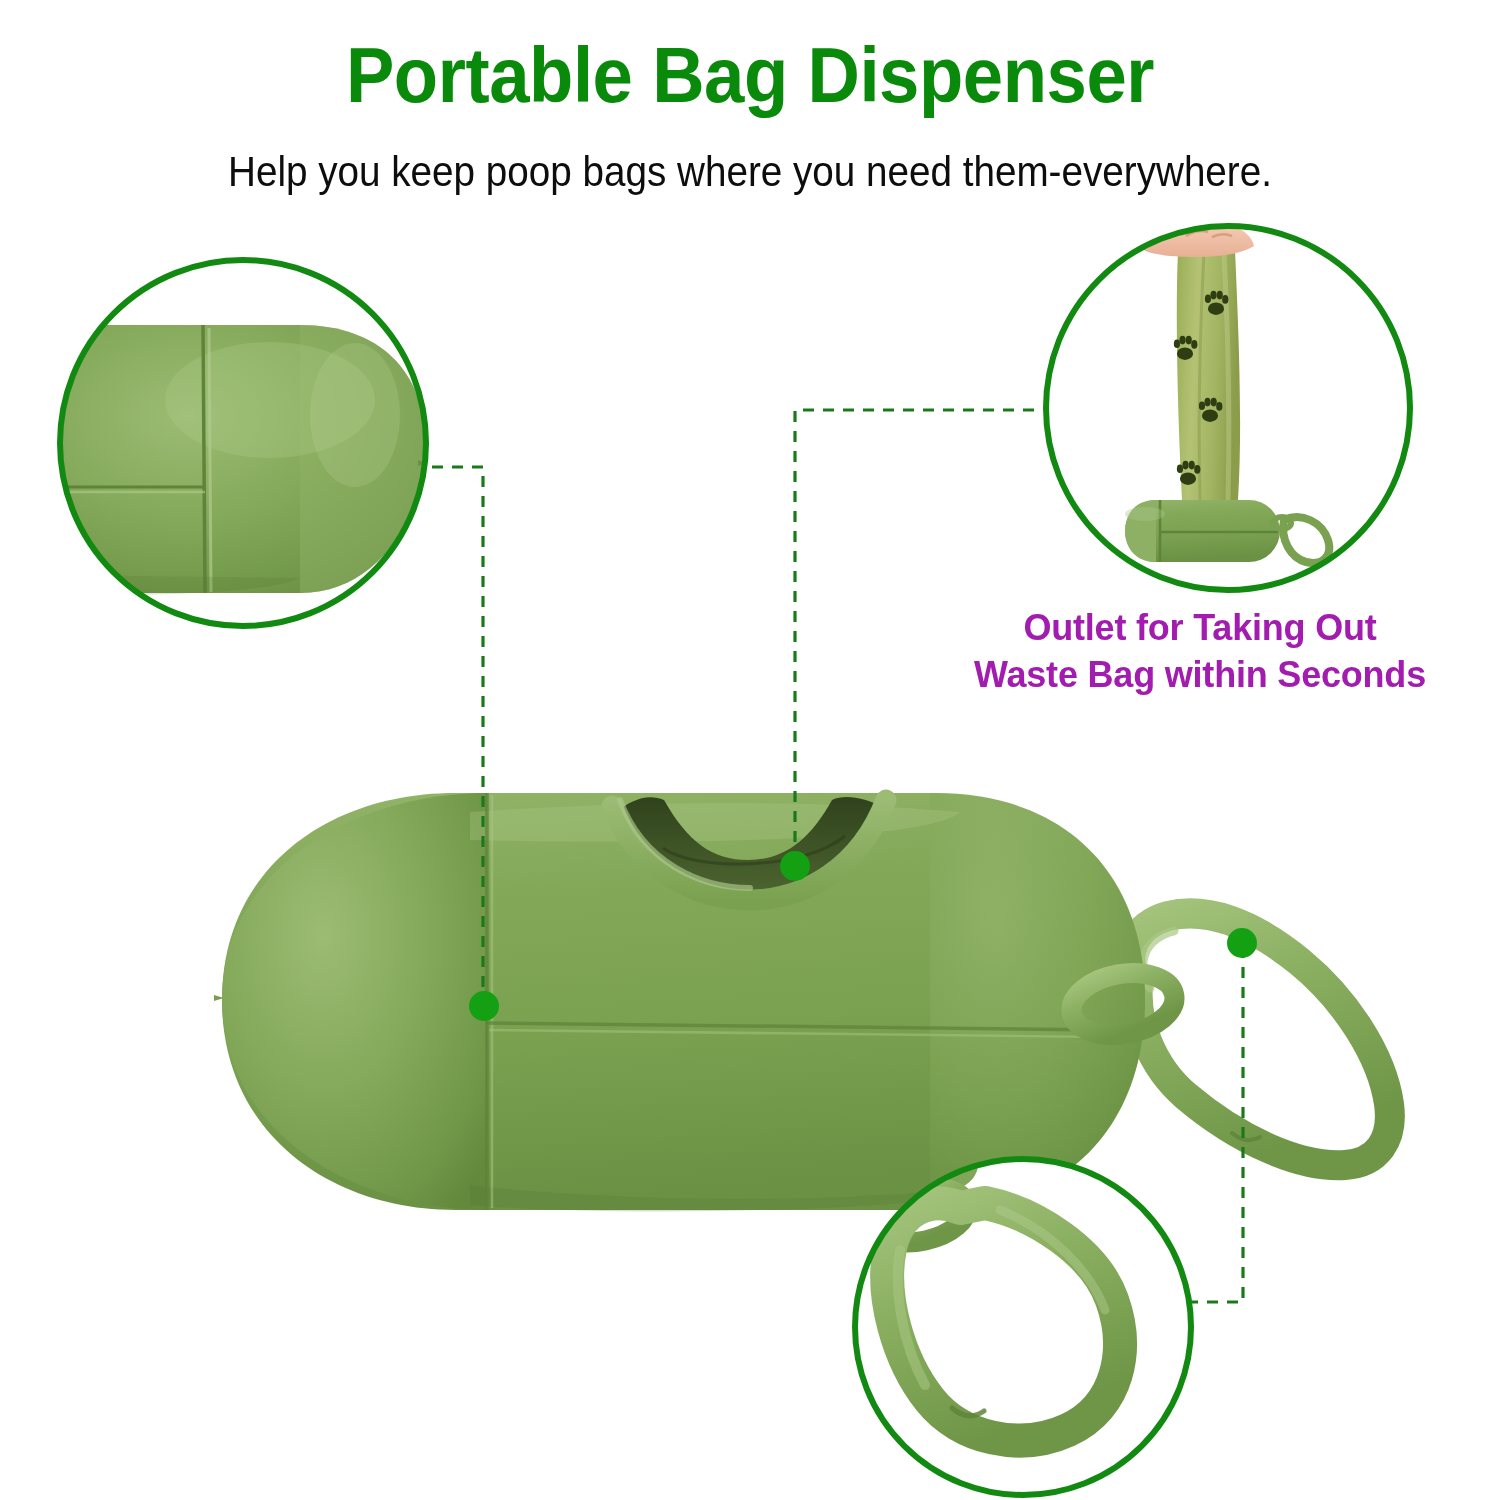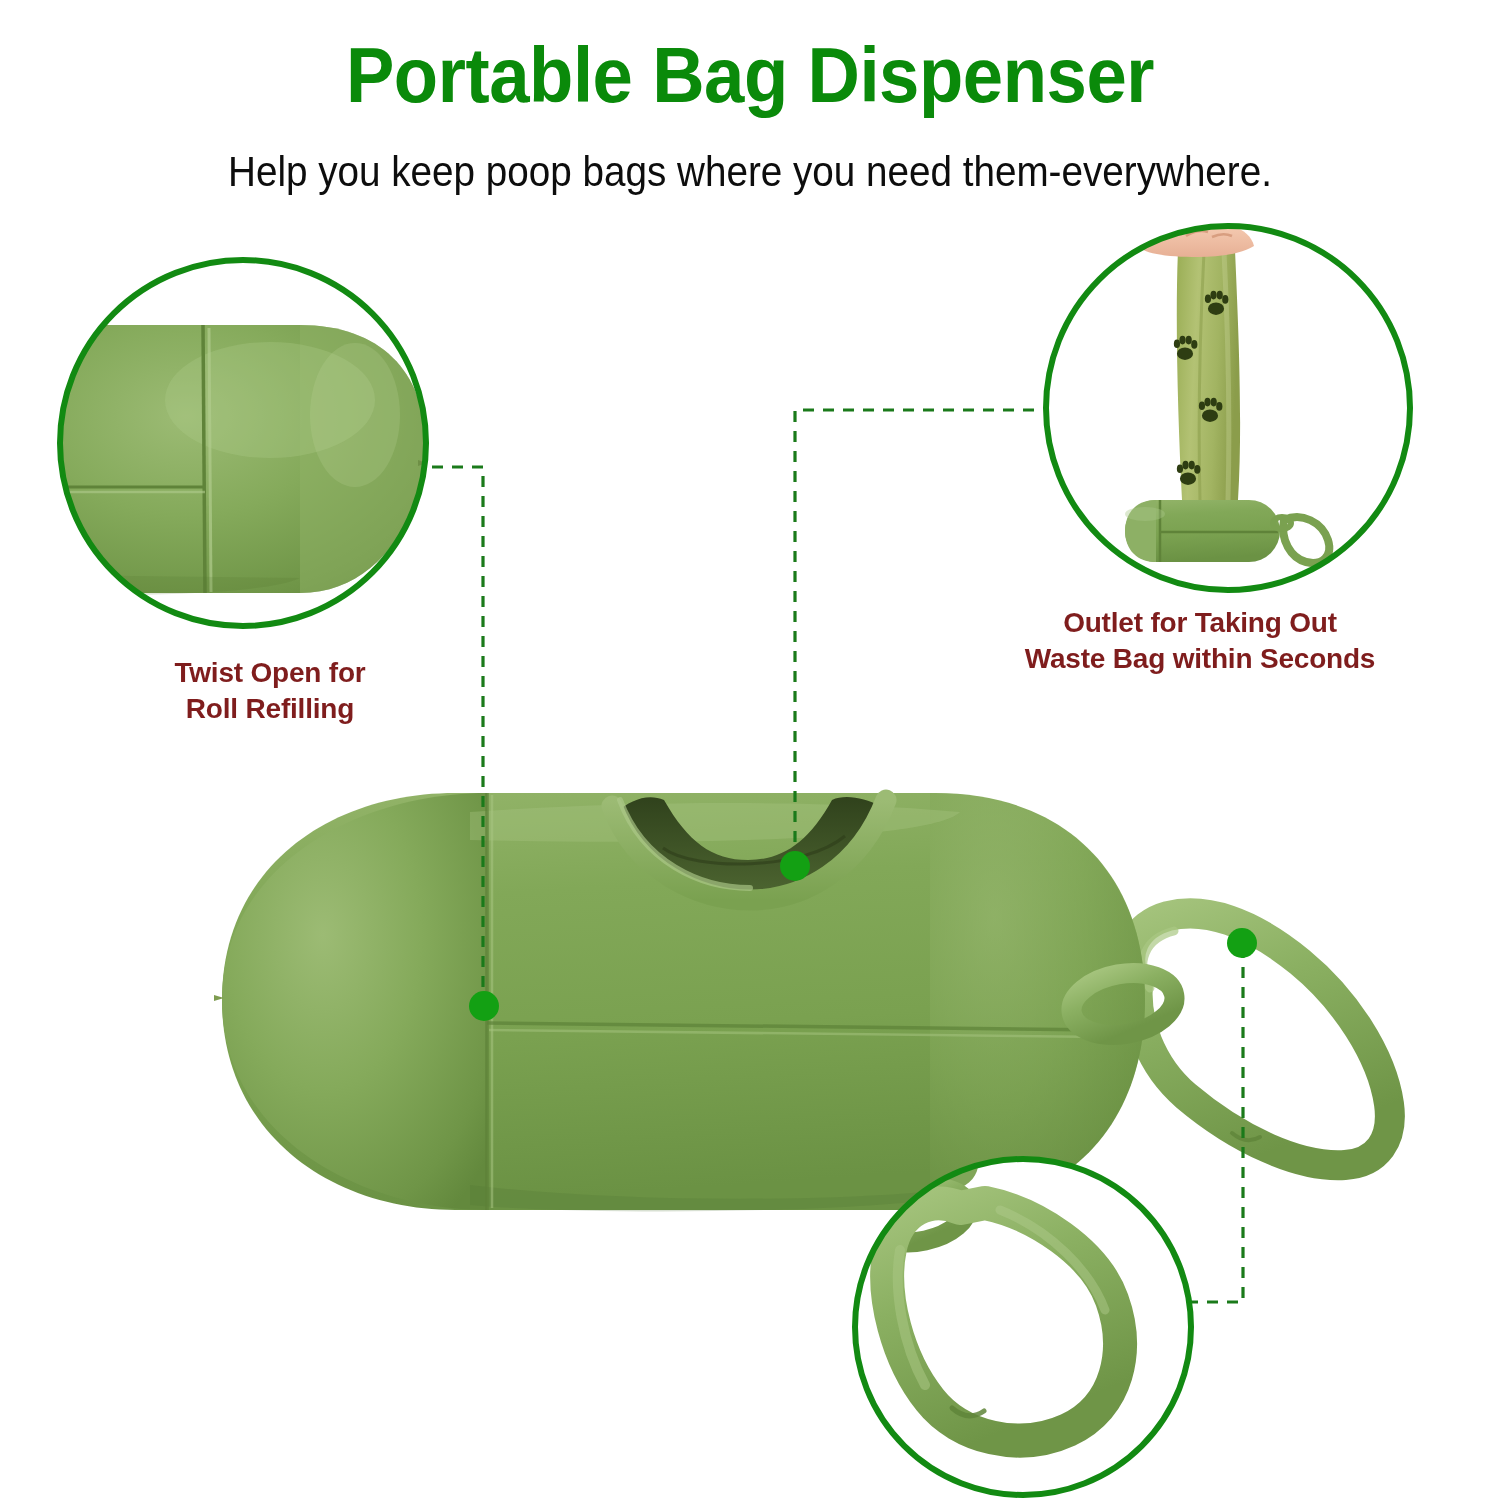--- a/index.html
+++ b/index.html
@@ -46,23 +46,23 @@
     font-size: 42px;
     font-weight: 400;
     color: #0d0d0d;
     font-family: "Liberation Sans Narrow", "Liberation Sans", sans-serif;
     transform: scaleX(0.92);
   }
 
   
   .caption {
     position: absolute;
-    color: #7f1d1d;
+    color: #a21caf;
     font-weight: bold;
-    font-size: 28px;
+    font-size: 36px;
     line-height: 1.30;
     text-align: center;
     font-family: "Liberation Sans", sans-serif;
     letter-spacing: -0.2px;
     white-space: pre-line;
   }
   .cap-twist   { left: 60px;  top: 655px;  width: 420px; }
   .cap-outlet  { left: 940px; top: 605px;  width: 520px; }
   .cap-carab   { left: 505px; top: 1370px; width: 420px; }
 
@@ -71,22 +71,20 @@
 </style>
 </head>
 <body>
 
 <div id="stage">
 
   <div class="title">Portable Bag Dispenser</div>
 
   <div class="subtitle">Help you keep poop bags where you need them-everywhere.</div>
 
-  <div class="caption cap-twist">Twist Open for
-Roll Refilling</div>
 
   <div class="caption cap-outlet">Outlet for Taking Out
 Waste Bag within Seconds</div>
 
 
   <svg id="art" width="1500" height="1500" viewBox="0 0 1500 1500">
     <defs>
 
       <linearGradient id="bodyGrad" x1="0" y1="0" x2="0.15" y2="1">
         <stop offset="0%" stop-color="#93b469"></stop>

